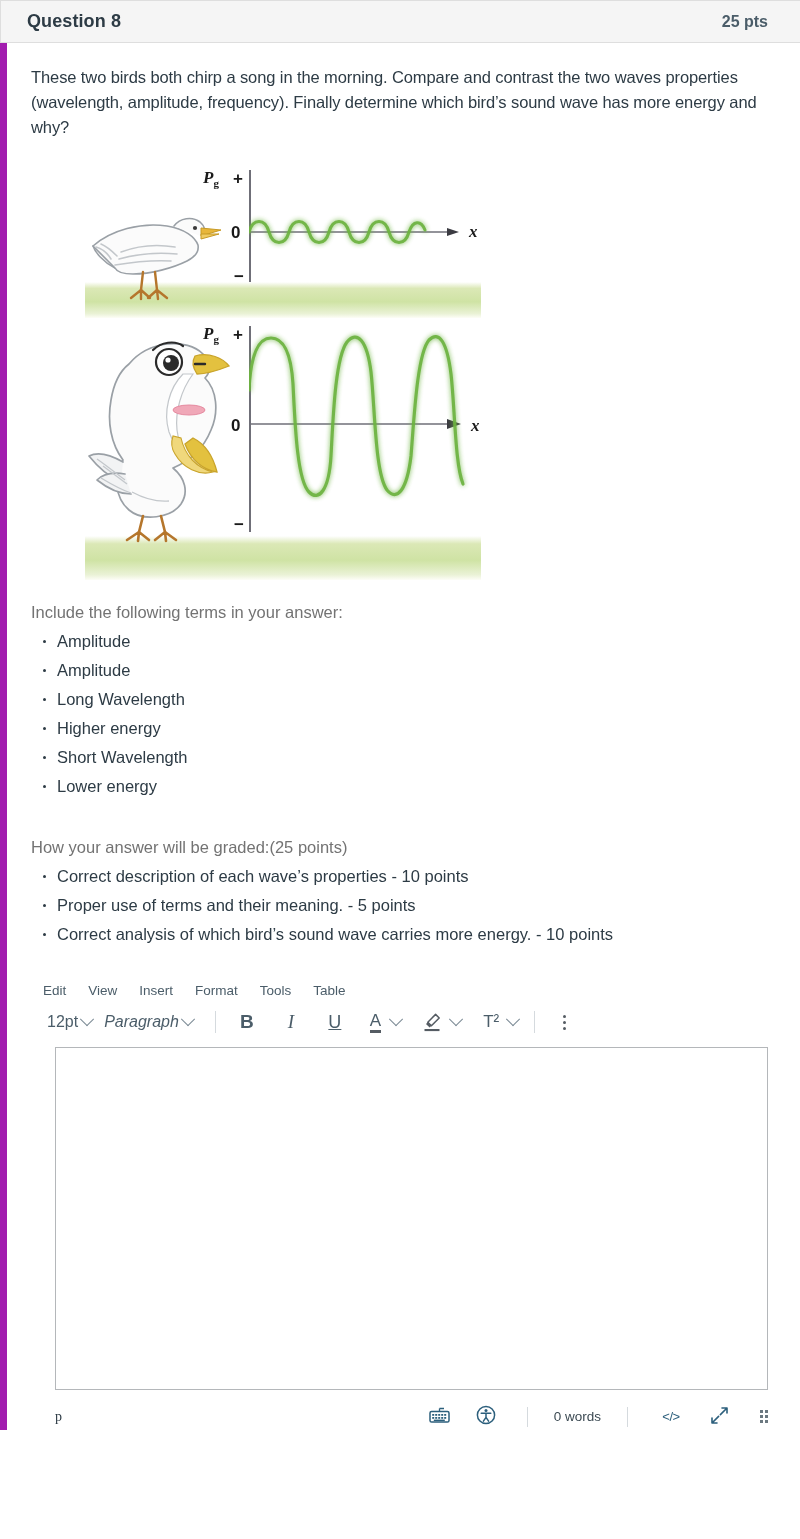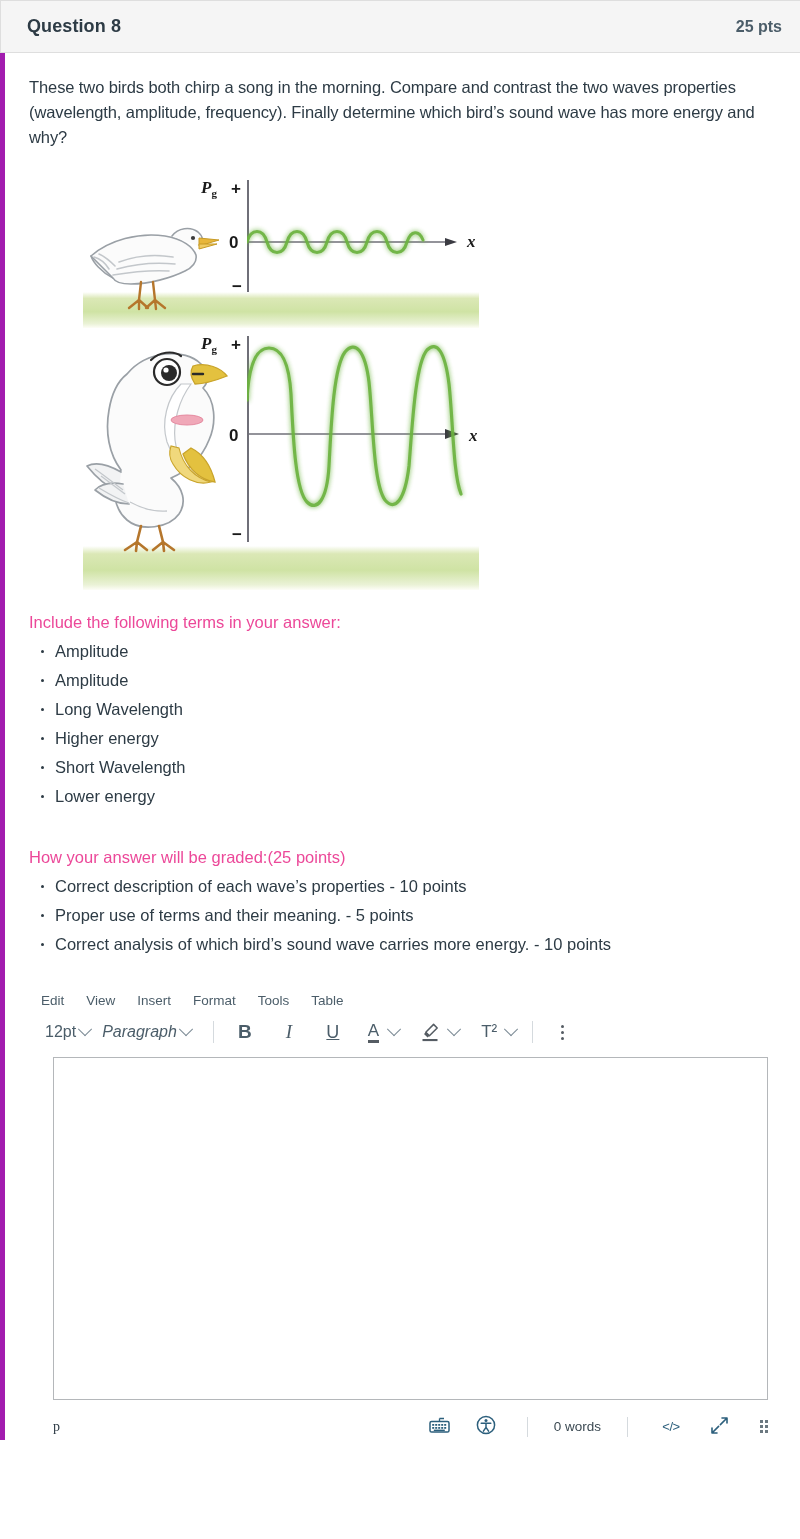--- a/index.html
+++ b/index.html
@@ -19,47 +19,47 @@
 
   .question-card {
     position: relative;
     width: 800px;
     box-sizing: border-box;
   }
 
   
   .q-header {
     position: relative;
-    height: 53px;
+    height: 43px;
     background: #f5f5f5;
     border-top: 1px solid #dedede;
     border-bottom: 1px solid #dedede;
     border-left: 1px solid #dedede;
     box-sizing: border-box;
     display: flex;
     align-items: center;
     justify-content: space-between;
-    padding: 0 18px 0 26px;
+    padding: 0 32px 0 26px;
   }
   .q-title {
     font-size: 18px;
     font-weight: bold;
     color: #2d3b45;
     letter-spacing: .1px;
   }
   .q-points {
     font-size: 16px;
     font-weight: bold;
     color: #4b5d69;
   }
 
   
   .q-body {
     position: relative;
-    border-left: 5px solid #a21caf;
+    border-left: 7px solid #a21caf;
     box-sizing: border-box;
     padding: 22px 20px 0 24px;
   }
 
   .prompt {
     font-size: 16.5px;
     line-height: 25px;
     color: #2d3b45;
     margin: 0 0 6px 0;
     max-width: 760px;
@@ -132,21 +132,21 @@
     font-size: 17px;
     color: #1a1a1a;
   }
   .wave-svg { position: absolute; display: block; }
   .bird-svg { position: absolute; display: block; }
 
   
   .terms-intro, .grading-intro {
     font-size: 16.5px;
     line-height: 25px;
-    color: #ec4899;
+    color: #737373;
     margin: 0;
   }
   ul.q-list {
     margin: 2px 0 0 0;
     padding: 0 0 0 26px;
     list-style: none;
   }
   ul.q-list li {
     position: relative;
     font-size: 16.5px;

